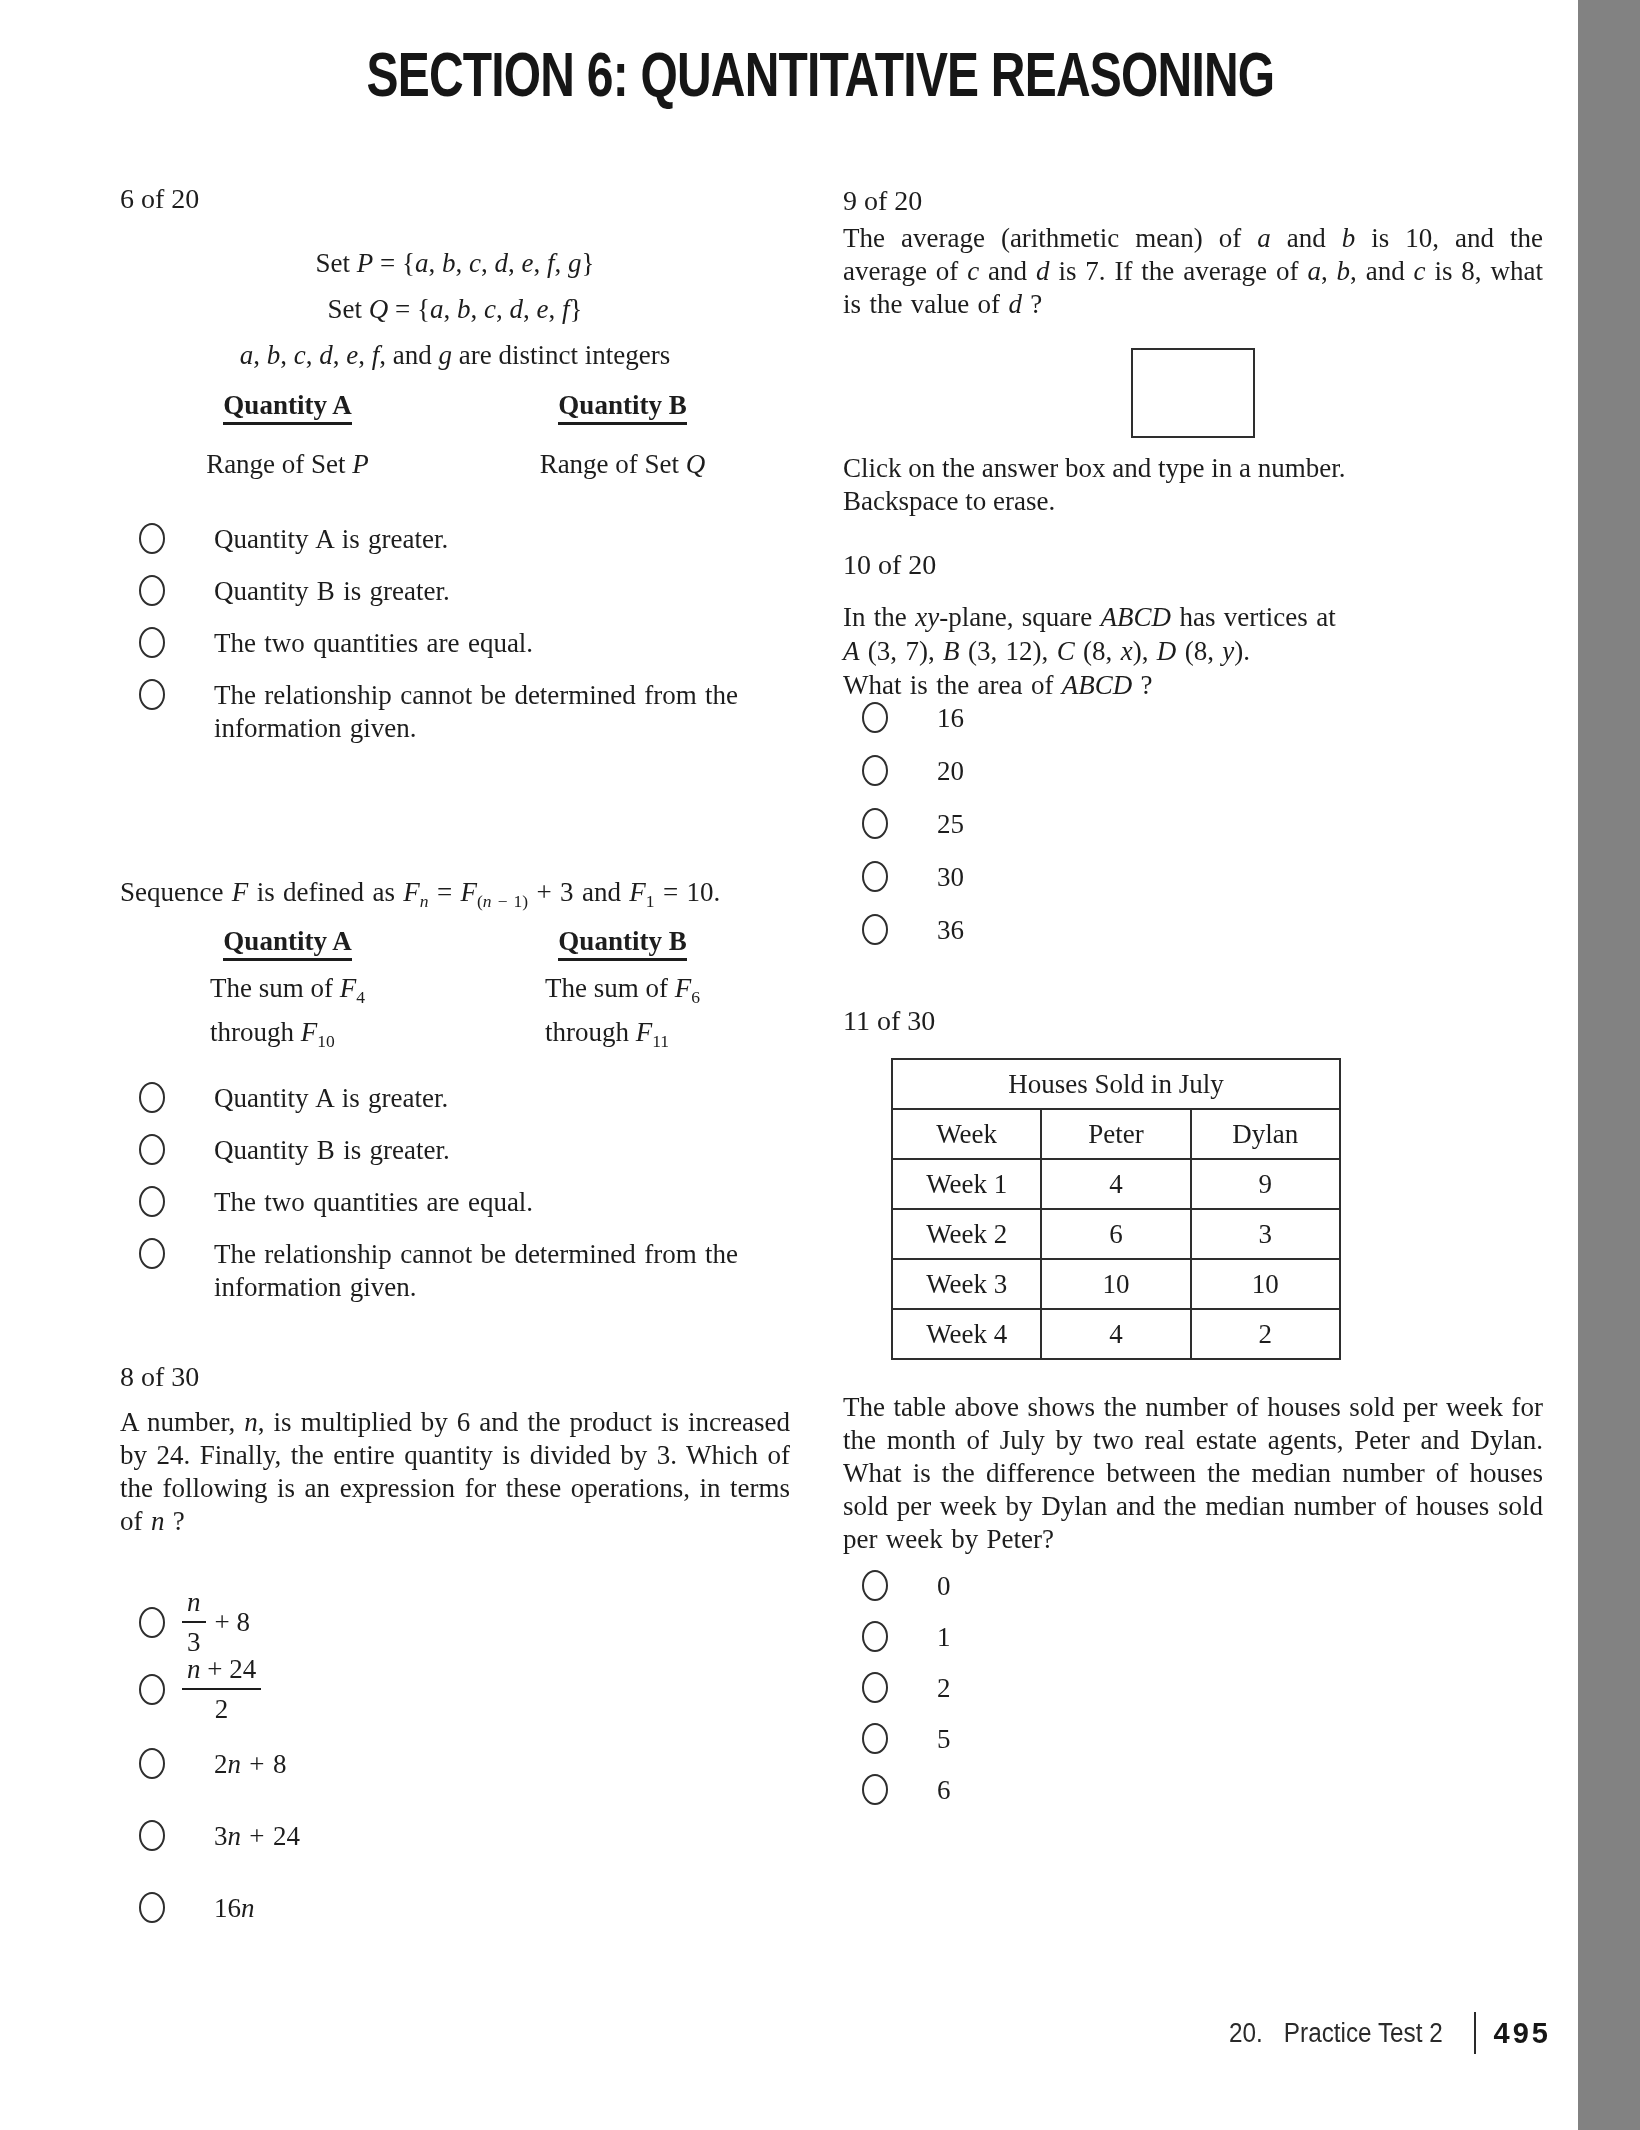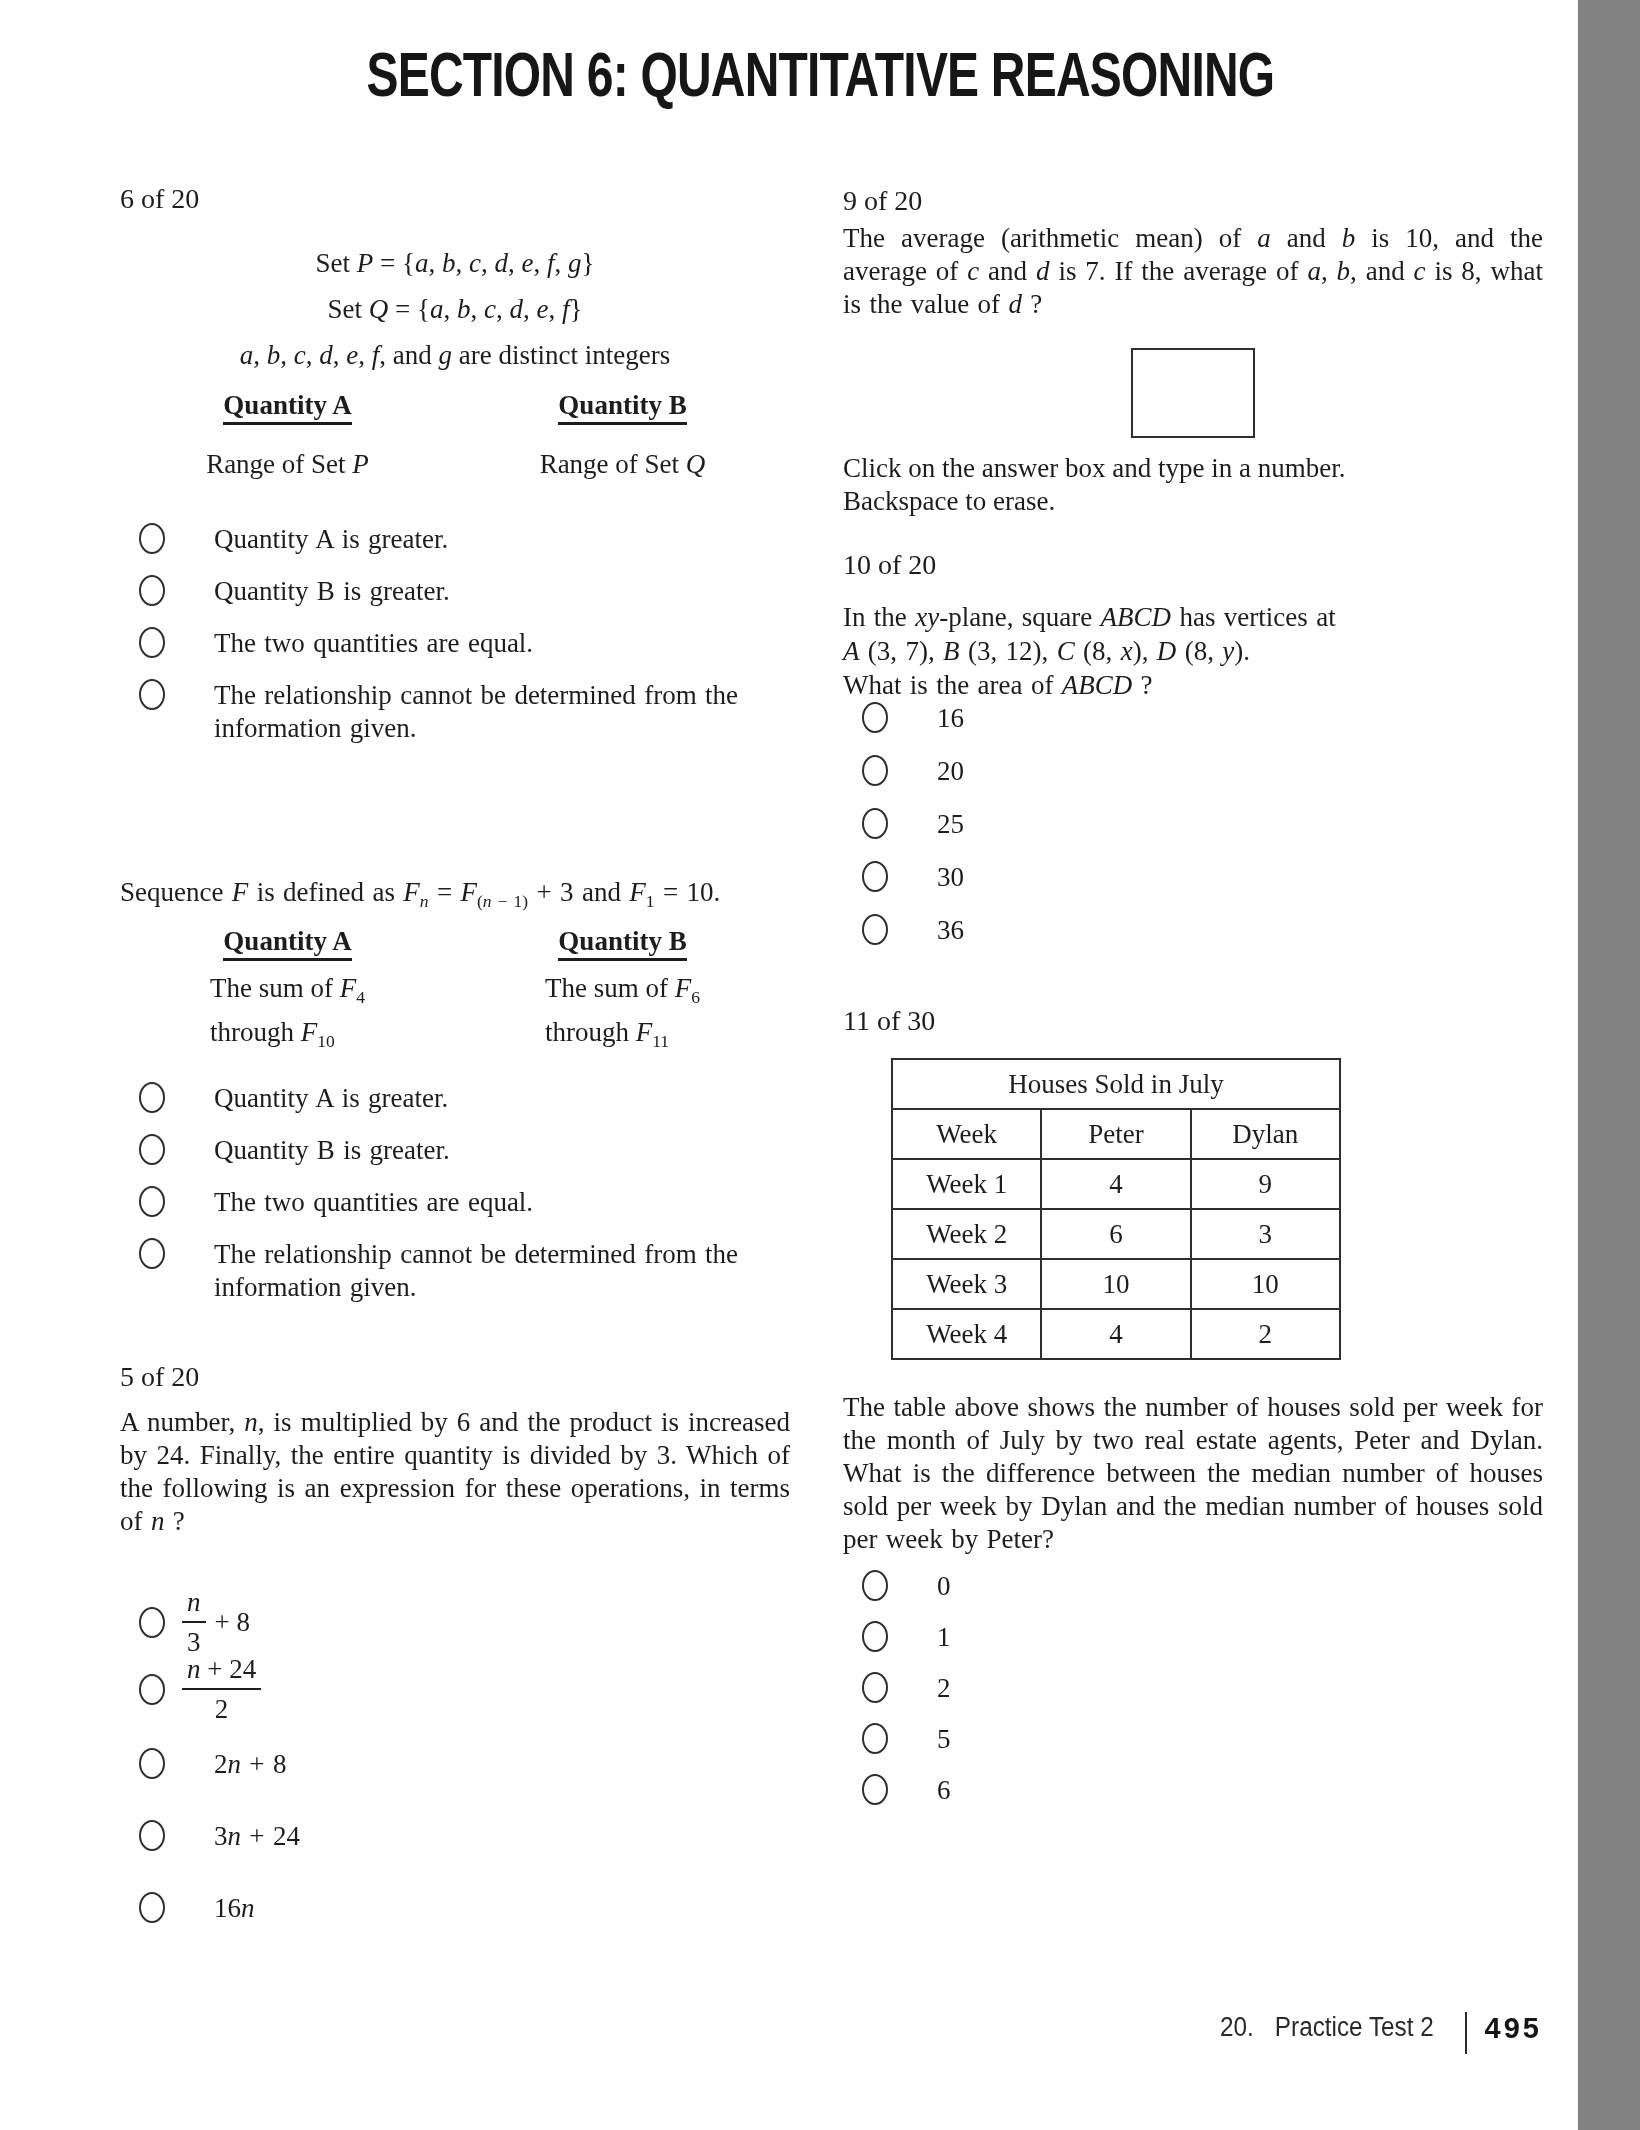--- a/index.html
+++ b/index.html
@@ -122,22 +122,22 @@
     border: 2px solid #2e2e2e;
     text-align: center;
     font-weight: normal;
     padding: 0;
   }
   .houses-table .t-title { height: 50px; }
   .houses-table .t-row th, .houses-table .t-row td { height: 48px; }
 
   
   .footer {
-    position: absolute; top: 2012px; right: 98px;
-    display: flex; 
+    position: absolute; top: 2012px; right: 89px;
+    display: flex; align-items: center;
     font-family: "Liberation Sans", sans-serif;
     color: #2a2a2a;
   }
   .footer .f-chap { font-size: 27px; transform: scaleX(0.9); }
   .footer .f-label { font-size: 27px; margin-left: 10px; transform: scaleX(0.9); }
   .footer .f-div { width: 2px; height: 42px; background: #2a2a2a; margin: 0 18px 0 22px; }
   .footer .f-page { font-size: 29px; font-weight: bold; letter-spacing: 3px; color: #161616; }
 </style>
 </head>
 <body>
@@ -214,21 +214,21 @@
       <div class="opt">
         <span class="radio"></span>
         <span class="opt-label">The two quantities are equal.</span>
       </div>
       <div class="opt">
         <span class="radio"></span>
         <span class="opt-label" style="max-width:560px">The relationship cannot be determined from the information given.</span>
       </div>
     </div>
 
-    <div class="blk qnum" style="top:1360px">5 of 20</div>
+    <div class="blk qnum" style="top:1360px">8 of 30</div>
 
     <div class="blk body-text just" style="top:1406px">A number, <i>n</i>, is multiplied by 6 and the product is increased by 24. Finally, the entire quantity is divided by 3. Which of the following is an expression for these operations, in terms of <i>n</i> ?</div>
 
     <div class="blk fopt" style="top:1585px">
       <span class="radio"></span>
       <span class="frac">
         <span class="fnum"><i>n</i></span>
         <span class="fden">3</span>
       </span>
       <span class="fafter">+ 8</span>

